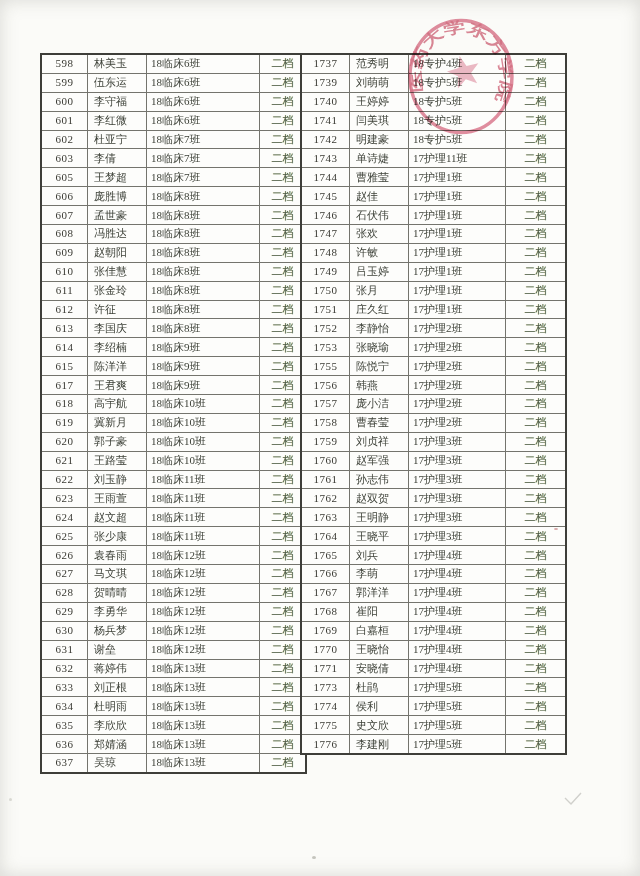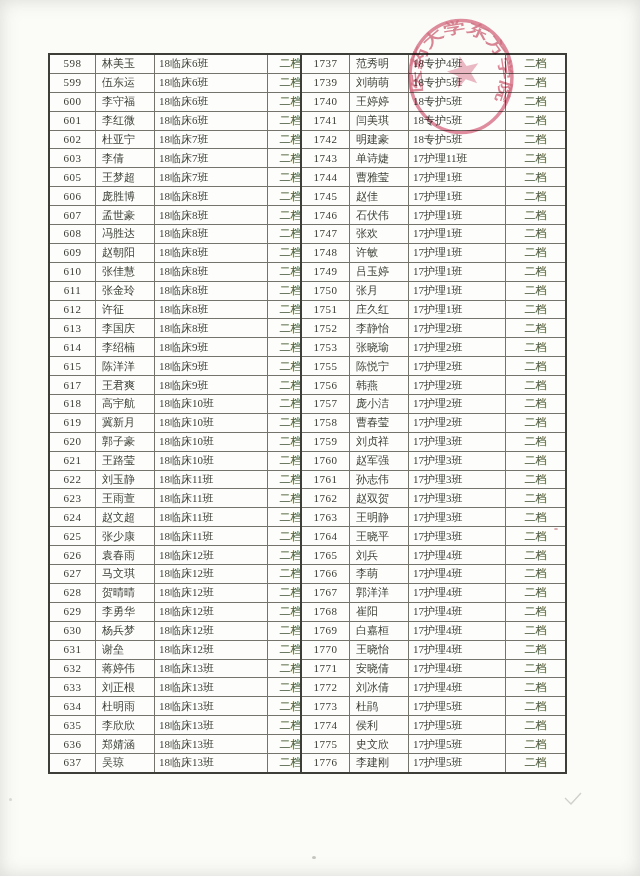--- a/index.html
+++ b/index.html
@@ -9,21 +9,21 @@
     font-family:"Liberation Serif","DejaVu Sans",serif;
   }
   .page{
     position:absolute;inset:0;background:#fbfbf8;
     box-shadow:inset 0 0 18px rgba(140,140,130,.30);
   }
   table.roster{
     position:absolute;top:53px;border-collapse:collapse;table-layout:fixed;
     border:2px solid #3e3e39;background:#fdfdfb;
   }
-  #tbl0{left:48px;padding-left:40px;}
+  #tbl0{left:40px;padding-left:40px;}
   #tbl1{left:300px;}
   td{
     border:1px solid #74746d;height:17.9px;padding:0;
     font-size:11px;color:#3c4037;white-space:nowrap;overflow:hidden;
     line-height:17px;
   }
   .col0{text-align:center;color:#3a3a33;letter-spacing:.5px;}
   .col1{padding-left:6px;}
   .col2{padding-left:4px;}
   .col3{
@@ -476,26 +476,20 @@
           <td class="col2">17护理4班</td>
           <td class="col3">二档</td>
         </tr>
         <tr>
           <td class="col0">1771</td>
           <td class="col1">安晓倩</td>
           <td class="col2">17护理4班</td>
           <td class="col3">二档</td>
         </tr>
         <tr>
-          <td class="col0">1772</td>
-          <td class="col1">刘冰倩</td>
-          <td class="col2">17护理4班</td>
-          <td class="col3">二档</td>
-        </tr>
-        <tr>
           <td class="col0">1773</td>
           <td class="col1">杜鹃</td>
           <td class="col2">17护理5班</td>
           <td class="col3">二档</td>
         </tr>
         <tr>
           <td class="col0">1774</td>
           <td class="col1">侯利</td>
           <td class="col2">17护理5班</td>
           <td class="col3">二档</td>

